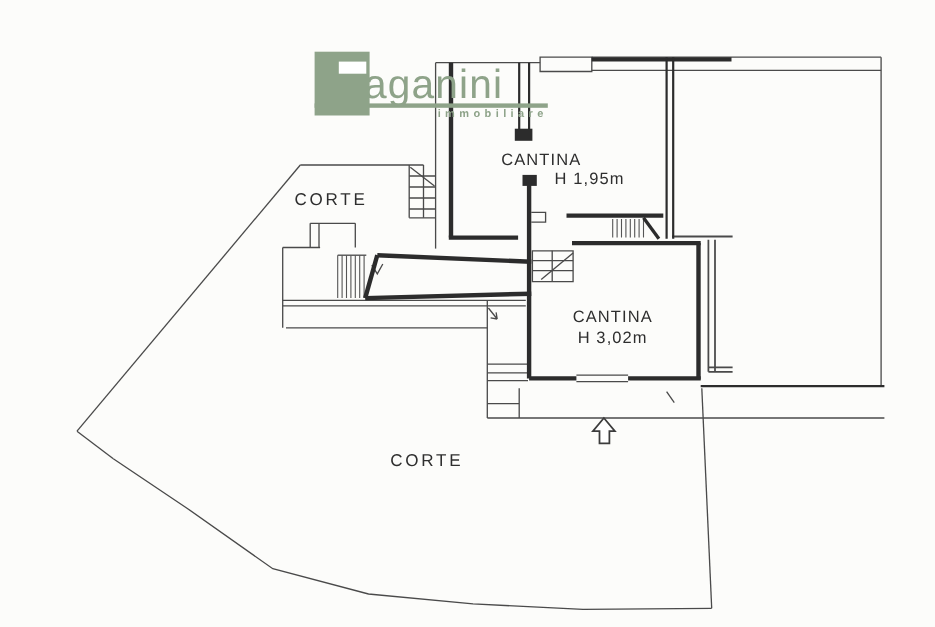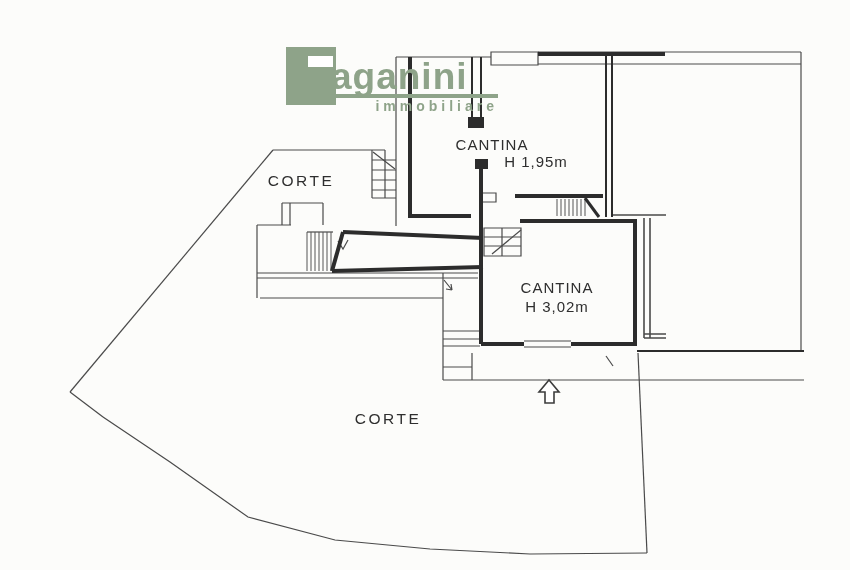--- a/index.html
+++ b/index.html
@@ -27,24 +27,24 @@
     font-size:15px;letter-spacing:1px;
   }
   text.corte{letter-spacing:2.5px;font-size:15.5px;}
 
   
   .logo{position:absolute;left:286px;top:42px;width:212px;}
   .logo-row{display:flex;align-items:flex-end;height:49px;}
   .logo-p{width:50px;height:58px;background:var(--brand,#8ea389);
           position:relative;margin-bottom:-14px;}
   .logo-p-notch{position:absolute;top:9px;right:3px;width:25px;height:11px;background:#fff;}
-  .logo-word{font-size:37px;font-weight:700;color:var(--brand,#8ea389);
+  .logo-word{font-size:37px;font-weight:400;color:var(--brand,#8ea389);
              letter-spacing:1px;line-height:.75;margin-left:-5px;text-align:center;}
   .logo-underline{border-top:4px solid var(--brand,#8ea389);margin-top:3px;width:100%;}
-  .logo-sub{text-align:right;font-size:14px;font-weight:700;
+  .logo-sub{text-align:right;font-size:10px;font-weight:700;
             letter-spacing:4px;color:var(--brand,#8ea389);margin-top:0px;}
 </style>
 </head>
 <body>
 
 <div class="stage">
 
   <svg class="plan" width="850" height="570" viewBox="0 0 850 570">
 
     <g>

